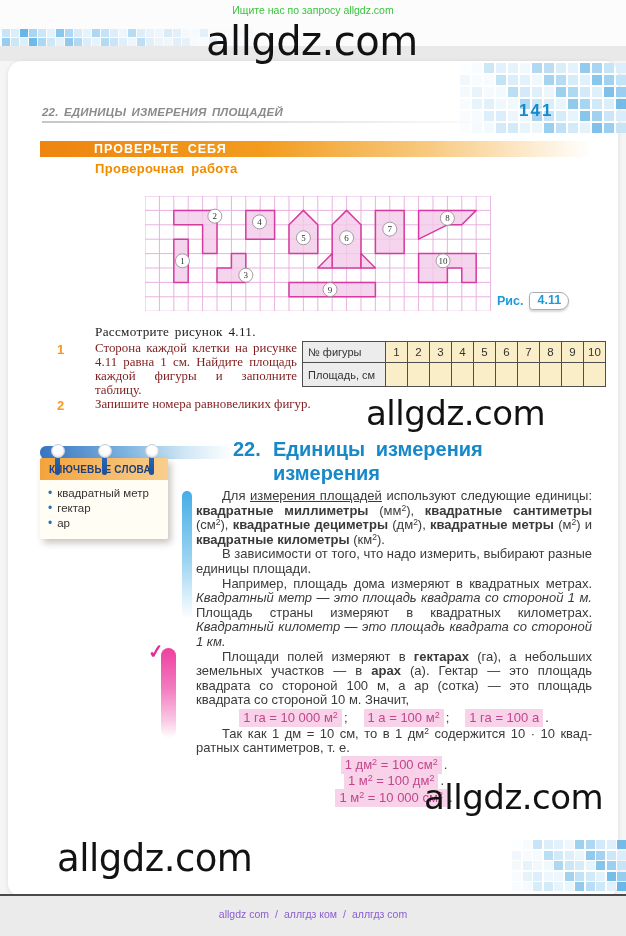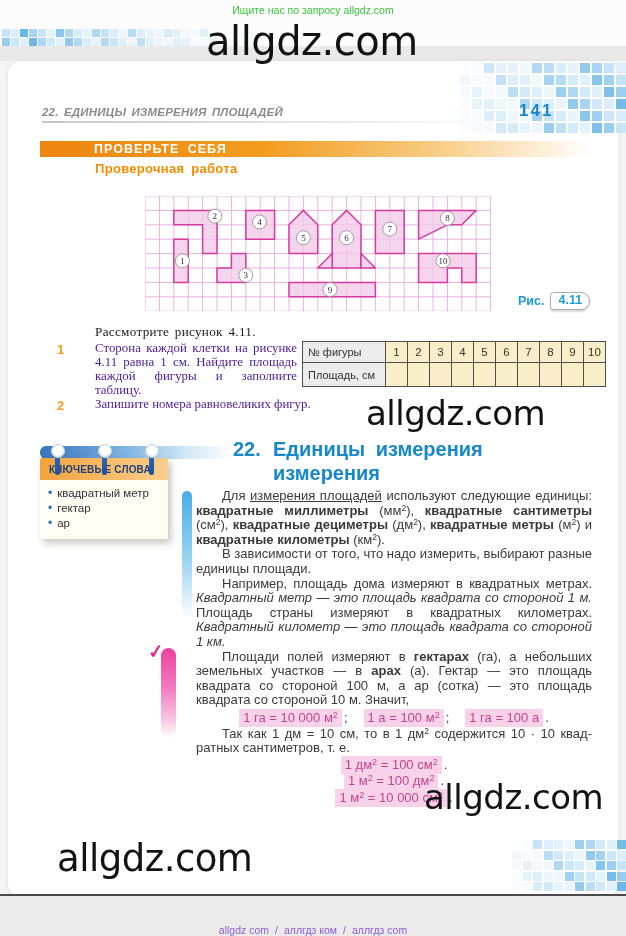--- a/index.html
+++ b/index.html
@@ -28,31 +28,31 @@
            background:linear-gradient(90deg,#c6c6c8,rgba(200,200,200,0));}
   .pagenum{position:absolute;left:519px;top:101px;font-size:17px;font-weight:bold;color:#1789cb;
            letter-spacing:2px;z-index:3;}
   .banner{position:absolute;left:40px;top:141px;width:552px;height:16px;z-index:3;
           background:linear-gradient(90deg,#ee8511 0%,#f29c1e 40%,#f8c97e 70%,rgba(252,240,220,0) 100%);}
   .banner-label{padding-left:54px;line-height:16px;font-size:12.5px;font-weight:bold;color:#fff;
           letter-spacing:1px;word-spacing:4px;}
   .subtitle{position:absolute;left:95px;top:161px;font-size:13px;font-weight:bold;color:#f08c00;
           letter-spacing:.3px;word-spacing:3px;z-index:3;}
   #gridfig{position:absolute;left:145px;top:196px;z-index:3;}
-  .fig-caption{position:absolute;left:518px;top:292px;z-index:3;display:flex;align-items:center;gap:6px;}
+  .fig-caption{position:absolute;left:497px;top:292px;z-index:3;display:flex;align-items:center;gap:6px;}
   .fig-caption-label{color:#1b9cd8;font-weight:bold;font-size:12.5px;}
   .fig-pill{border:1.4px solid #a9adb2;border-radius:4px 10px 10px 4px;background:#fff;
             box-shadow:0 2px 2px rgba(0,0,0,.15);color:#1b9cd8;font-weight:bold;font-size:12.5px;
             padding:0 7px 1px 7px;line-height:15px;}
   .serif{font-family:"Liberation Serif",serif;}
   .intro-line{position:absolute;left:95px;top:324px;font-size:13.2px;color:#222;z-index:3;
             letter-spacing:.3px;word-spacing:2px;}
   .task-num{position:absolute;font-size:13px;font-weight:bold;color:#f59a1d;z-index:3;}
   #t1-num{left:57px;top:342px;} #t2-num{left:57px;top:398px;}
-  .task-text{position:absolute;left:95px;z-index:3;font-size:12.9px;color:#4c1d95;line-height:13.9px;}
+  .task-text{position:absolute;left:95px;z-index:3;font-size:12.9px;color:#7f1d1d;line-height:13.9px;}
   #t1-text{top:342px;width:202px;text-align:justify;}
   #t2-text{top:398px;width:430px;}
   #area-table{position:absolute;left:302px;top:341px;border-collapse:collapse;z-index:3;color:#333;}
   #area-table td{border:1px solid #4e4e4e;background:#faeec8;}
   #area-table td.hd{background:#ececec;width:72px;padding:4px 5px;font-size:11px;}
   #area-table td.num{width:19px;text-align:center;font-size:11.5px;padding:3px 0;}
   #area-table td.empty{width:19px;height:21px;}
   .kw-band{position:absolute;left:40px;top:446px;width:192px;height:13px;border-radius:6px 0 0 6px;z-index:3;
       background:linear-gradient(90deg,#3674bf 0%,#7fb4e0 45%,#cfe6f5 75%,rgba(255,255,255,0) 100%);}
   .pin{position:absolute;top:444px;width:12px;height:34px;z-index:5;}
@@ -85,21 +85,21 @@
   sup{font-size:8.5px;line-height:0;vertical-align:4px;}
   .sg-b{font-weight:bold;} .sg-i{font-style:italic;}
   .sg-u{text-decoration:underline;}
   .f-row{display:flex;justify-content:center;gap:16px;margin:3px 0 1px;text-indent:0;}
   .f-line{text-align:center;text-indent:0;margin:2px 0 1px;}
   .hl{background:#f8d2e8;color:#c2458c;padding:1px 4px 2px;white-space:nowrap;}
   .hl sup{font-size:9px;}
   .fsep{color:#3a3a3a;margin-left:2px;}
   .bottom-rule{position:absolute;left:0;top:894px;width:626px;height:2px;background:#4a4a4c;z-index:4;}
   .footer{position:absolute;left:0;top:896px;width:626px;height:40px;background:#ebebec;z-index:3;}
-  .footer-links{margin-top:28px;text-align:center;font-size:10.5px;}
+  .footer-links{margin-top:12px;text-align:center;font-size:10.5px;}
   .flink{color:#8a5fd0;cursor:pointer;}
   .fsep2{color:#8a5fd0;margin:0 6px;}
 </style>
 </head>
 <body>
 
 <div id="canvas">
   <div class="top-white"></div>
   <div class="gray-band"></div>
   <div class="promo">Ищите нас по запросу allgdz.com</div>

